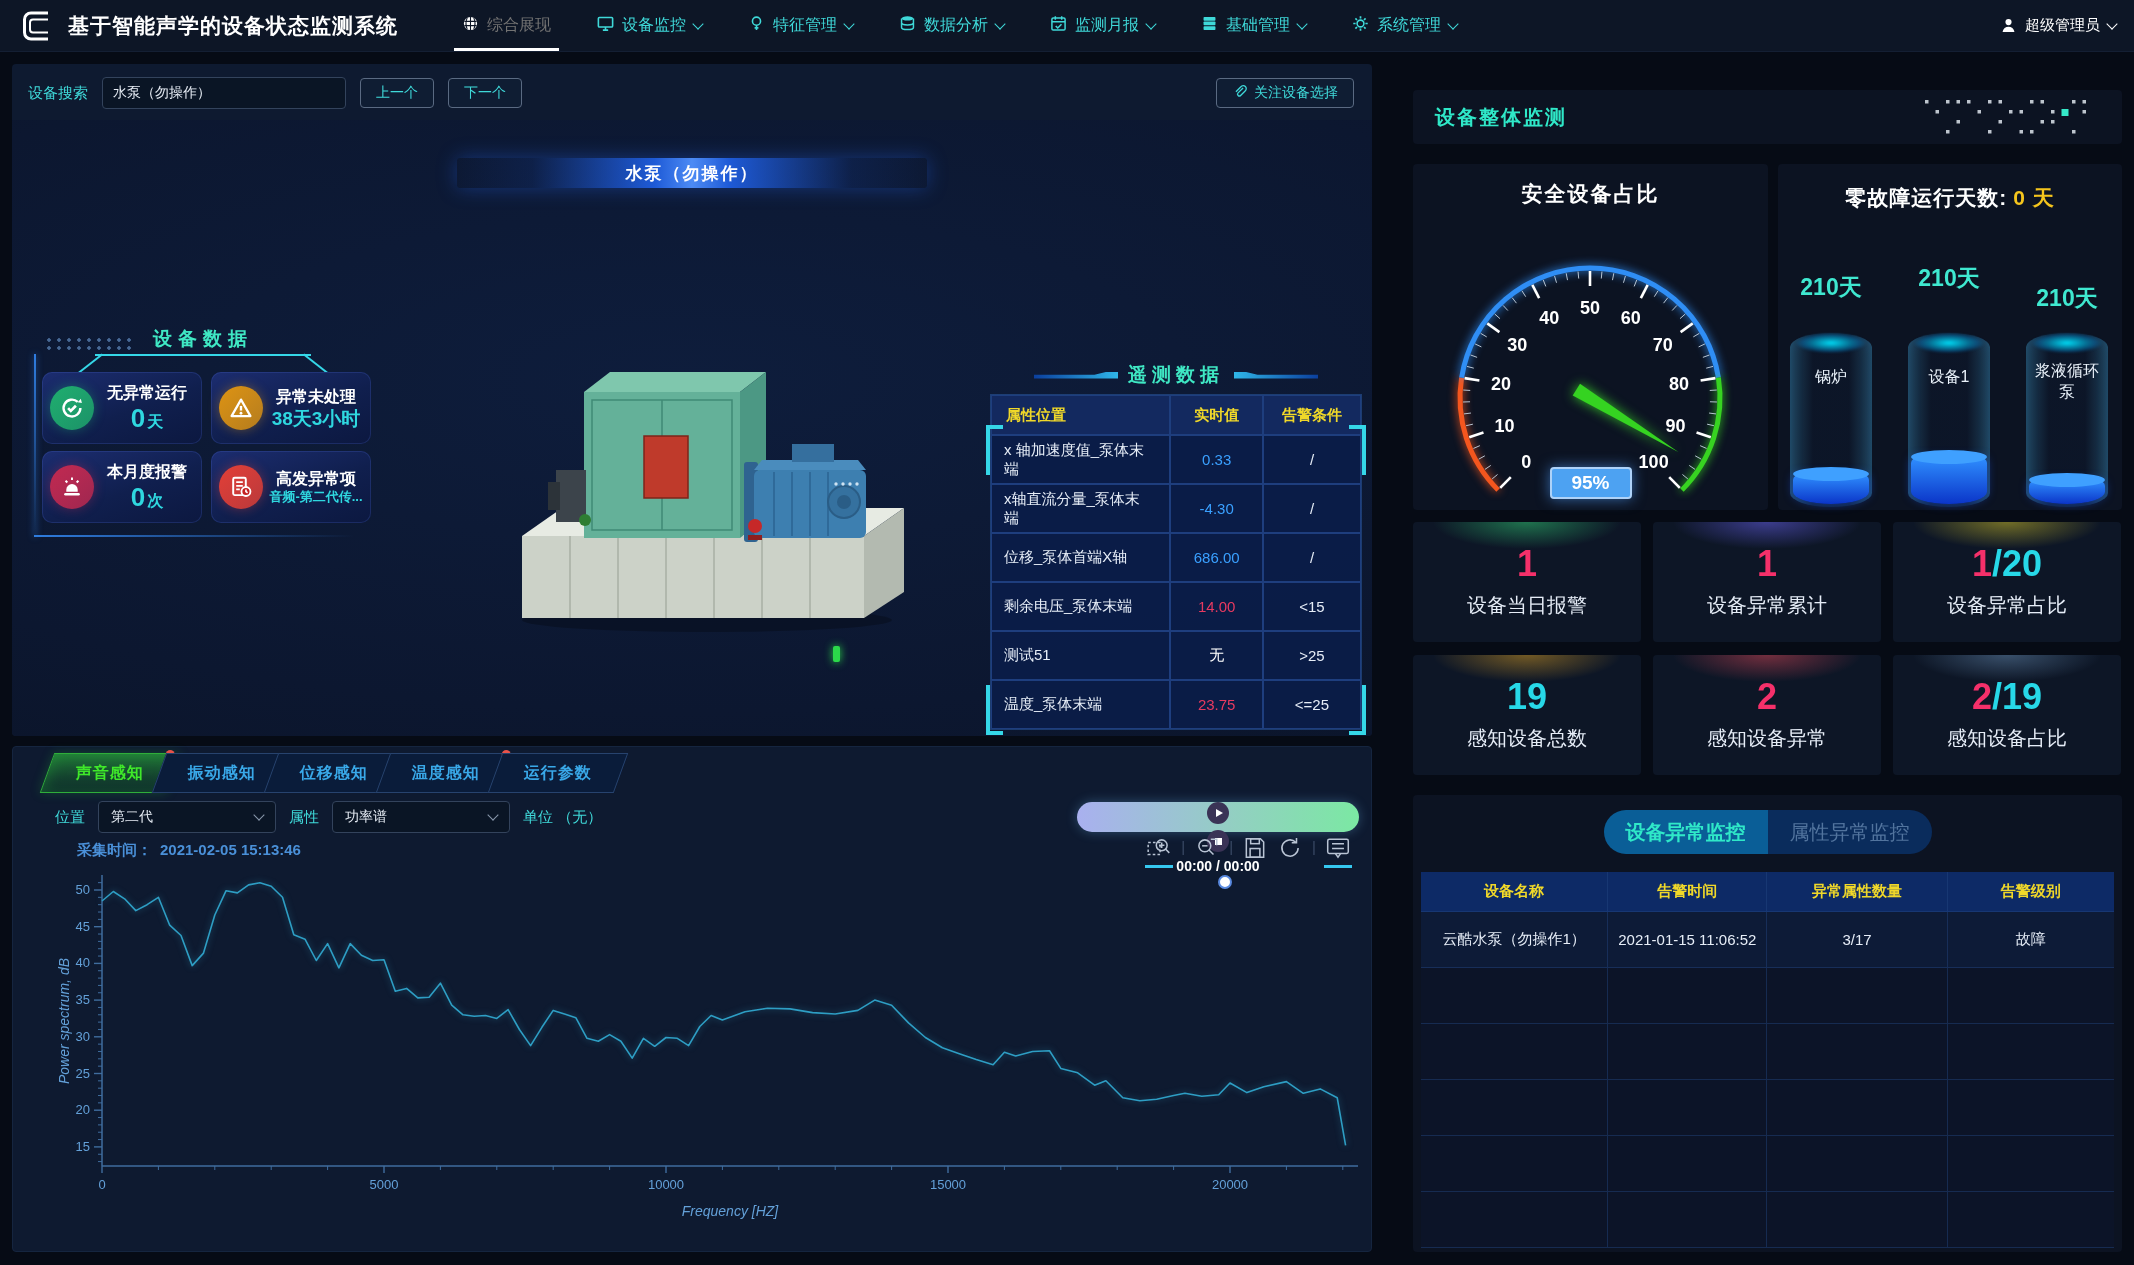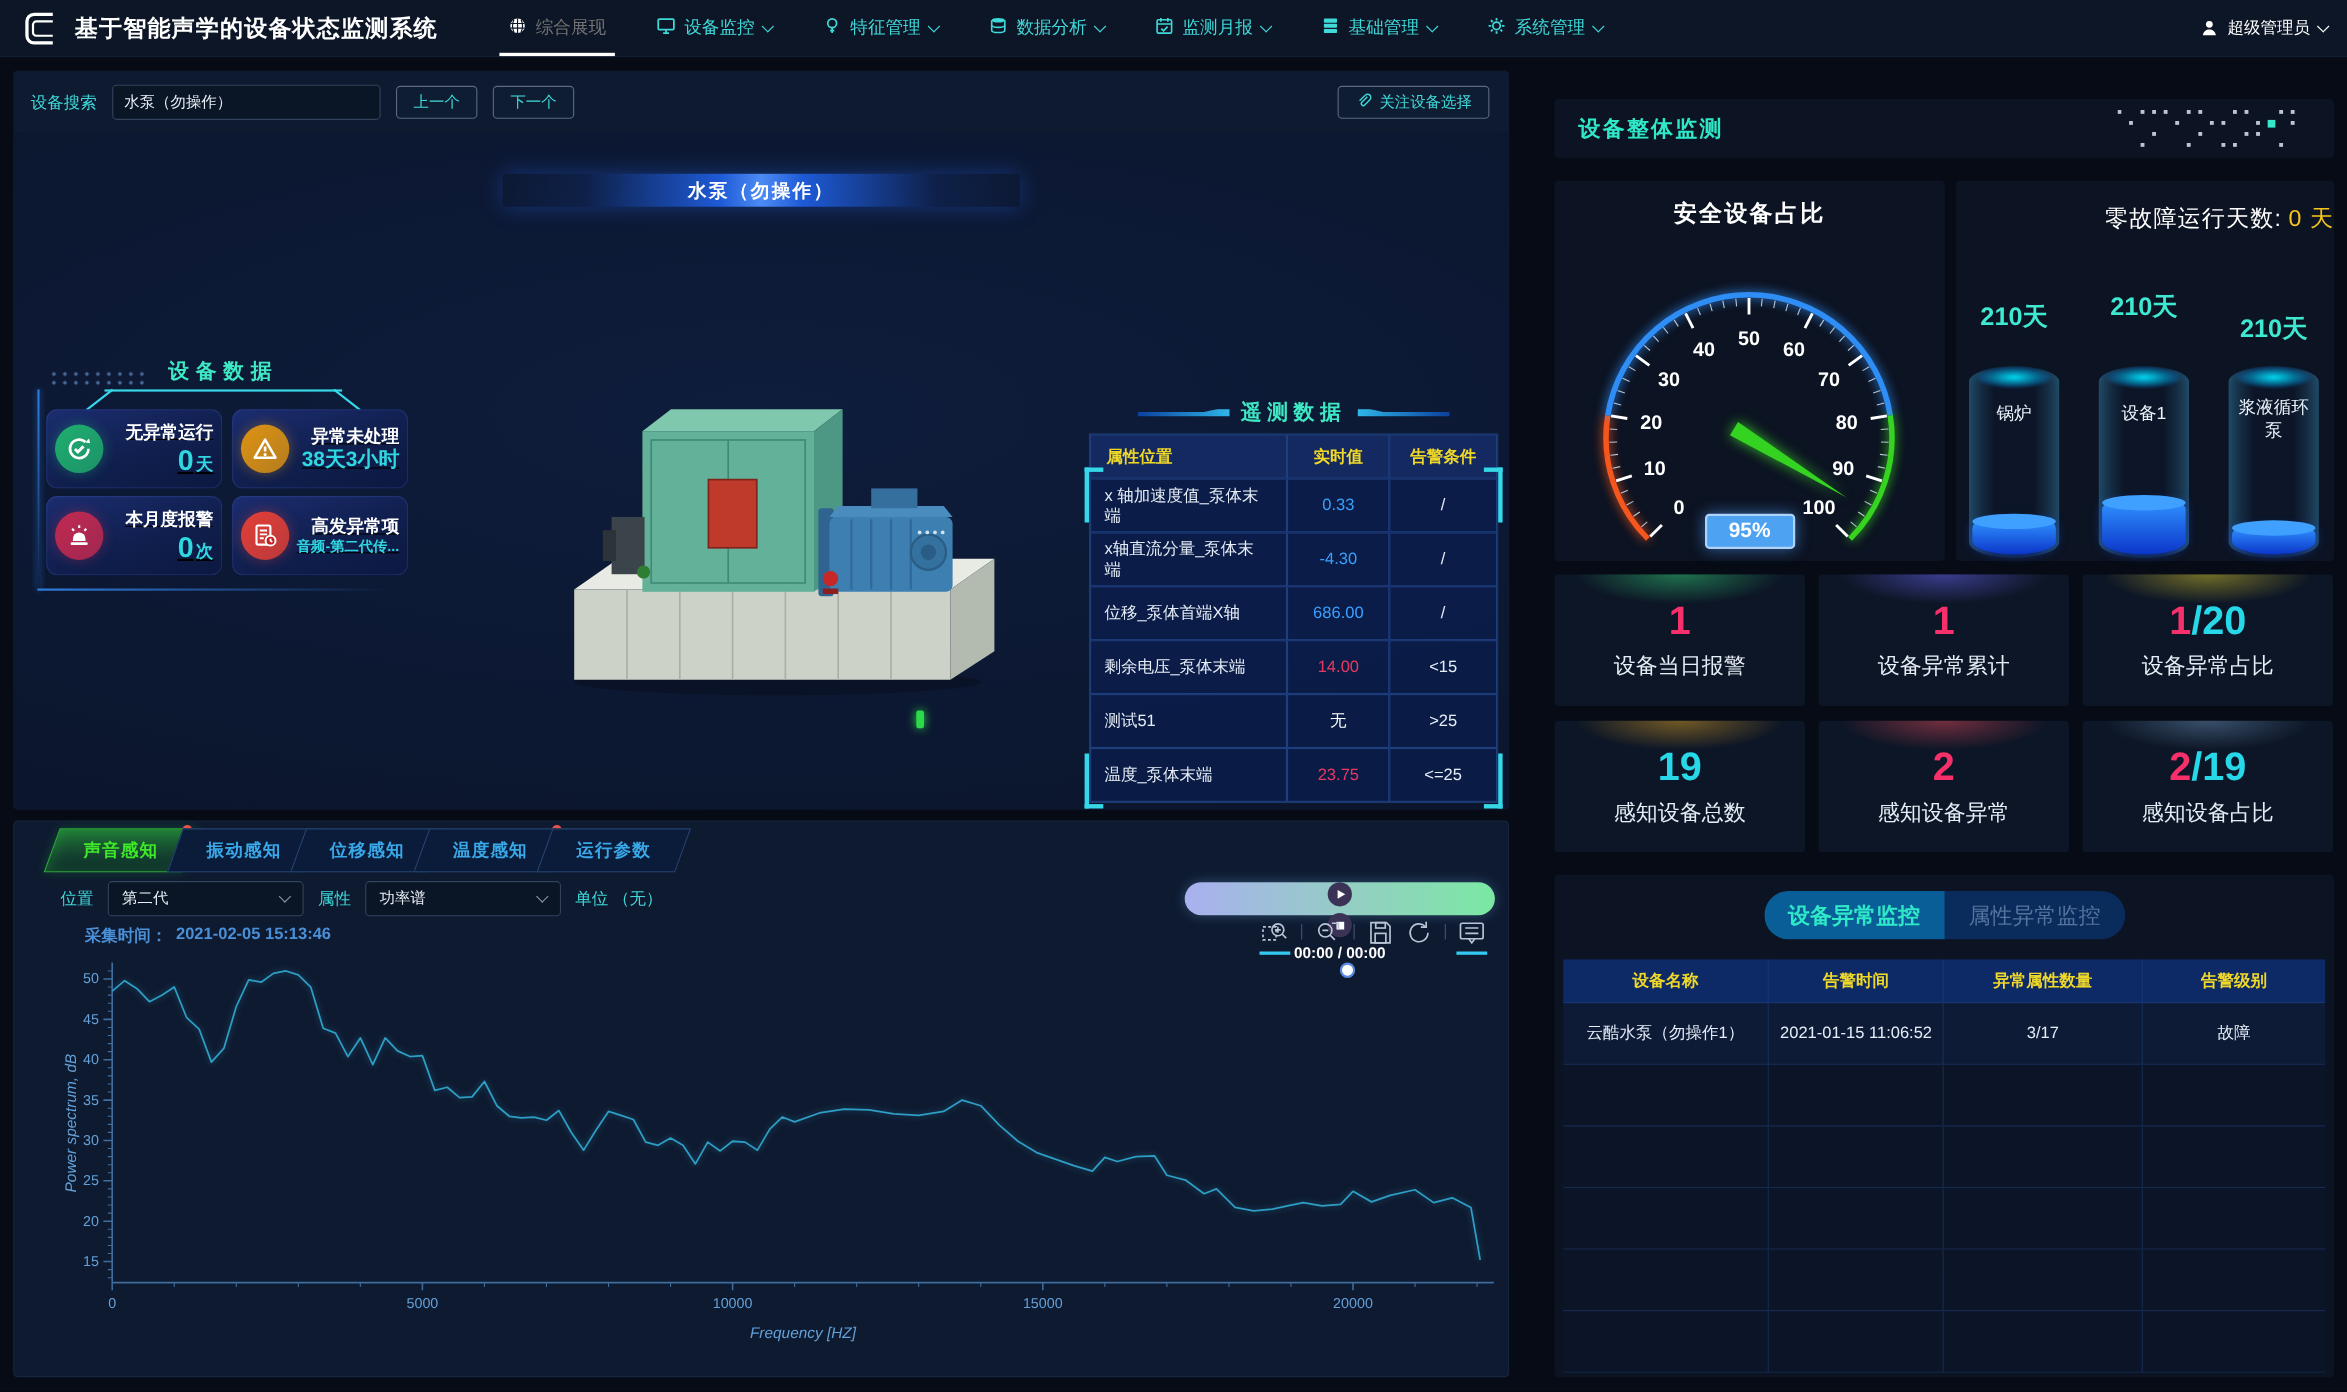--- a/index.html
+++ b/index.html
@@ -47,21 +47,21 @@
   .dd-header{width:216px;margin:0 auto;height:30px;line-height:30px;text-align:center;color:#3fe8c4;
     font-size:19px;font-weight:bold;letter-spacing:6px;border-bottom:2px solid #35d7e8;position:relative;}
   .dd-header::before{content:"";position:absolute;left:-22px;bottom:-1px;width:30px;height:2px;background:#35d7e8;transform:rotate(-38deg);transform-origin:right bottom;}
   .dd-header::after{content:"";position:absolute;right:-22px;bottom:-1px;width:30px;height:2px;background:#35d7e8;transform:rotate(38deg);transform-origin:left bottom;}
   .dd-dots{position:absolute;left:24px;top:12px;width:92px;height:16px;
     background-image:radial-gradient(circle,rgba(120,170,230,.55) 1.5px,transparent 2px);background-size:10px 8px;}
   .dd-cards{margin:16px 0 0 22px;display:grid;grid-template-columns:160px 160px;gap:7px 9px;position:relative;}
   .dd-card{height:72px;border-radius:10px;background:linear-gradient(160deg,#1c2d70 0%,#101f4e 55%,#0c1840 100%);
     display:flex;align-items:center;padding:0 8px;gap:6px;box-sizing:border-box;box-shadow:inset 0 0 0 1px rgba(70,100,200,.25);}
   .dd-icon{width:44px;height:44px;border-radius:50%;flex:none;display:flex;align-items:center;justify-content:center;}
-  .dd-right{flex:1;text-align:right;min-width:0;text-decoration:underline;}
+  .dd-right{flex:1;text-align:center;min-width:0;}
   .dd-label{color:#fff;font-size:16px;font-weight:bold;white-space:nowrap;}
   .dd-value{color:#2fd8e0;font-weight:bold;font-size:26px;line-height:1.15;white-space:nowrap;}
   .dd-value .unit{font-size:16px;margin-left:2px;}
   .dd-value.mid{font-size:19px;}
   .dd-value.small{font-size:13px;}
   
   .telemetry{position:absolute;left:978px;top:240px;width:372px;}
   .tm-title{display:flex;align-items:center;justify-content:center;gap:10px;color:#3fe8c4;font-size:19px;
     font-weight:bold;letter-spacing:5px;height:30px;margin-bottom:4px;}
   .wing{display:inline-block;width:84px;height:7px;background:linear-gradient(90deg,#0b3f9e,#2fb6e8);
@@ -118,21 +118,21 @@
   .ovhead{left:11px;top:26px;width:709px;height:54px;display:flex;align-items:center;padding:0 22px;}
   .ovtitle{color:#2fe8c8;font-size:20px;font-weight:bold;letter-spacing:2px;}
   #dots{margin-left:auto;}
   .gauge-card{left:11px;top:100px;width:355px;height:346px;}
   .card-title{text-align:center;color:#fff;font-size:21px;font-weight:bold;padding-top:16px;letter-spacing:2px;}
   #gauge-svg{position:absolute;left:0;top:40px;}
   .gauge-badge{position:absolute;left:50%;transform:translateX(-50%);top:303px;width:78px;height:28px;
     background:#4da2f2;border:2px solid #aed2f8;border-radius:4px;color:#fff;font-weight:bold;font-size:19px;
     display:flex;align-items:center;justify-content:center;box-shadow:0 0 14px rgba(80,160,255,.6);}
   .tanks-card{left:376px;top:100px;width:344px;height:346px;}
-  .tc-title{text-align:right;padding-top:20px;font-size:21px;font-weight:normal;color:#fff;letter-spacing:1px;}
+  .tc-title{text-align:center;padding-top:20px;font-size:21px;font-weight:bold;color:#fff;letter-spacing:1px;}
   .tc-title .yellow{color:#f5c51d;margin-left:6px;}
   .day-label{position:absolute;width:82px;text-align:center;color:#3fe8d0;font-size:23px;font-weight:bold;}
   .tank{position:absolute;width:82px;height:174px;}
   .tank-shell{position:absolute;inset:0;border-radius:41px/14px;
     background:linear-gradient(90deg,rgba(70,170,220,.30),rgba(15,45,90,.10) 28%,rgba(15,45,90,.10) 72%,rgba(70,170,220,.30));
     box-shadow:inset 0 0 14px rgba(60,160,220,.20);}
   .tank-top{position:absolute;top:-3px;left:3px;right:3px;height:26px;border-radius:50%;
     background:radial-gradient(ellipse 62% 52% at 50% 50%,rgba(0,228,255,.95),rgba(0,140,220,.35) 60%,rgba(0,60,140,0) 76%);filter:blur(1px);}
   .tank-fill{position:absolute;left:3px;right:3px;bottom:3px;border-radius:8px 8px 38px 38px/6px 6px 12px 12px;
     background:linear-gradient(180deg,#2f8fff,#0b35c8);box-shadow:0 0 10px rgba(30,90,255,.55);}

